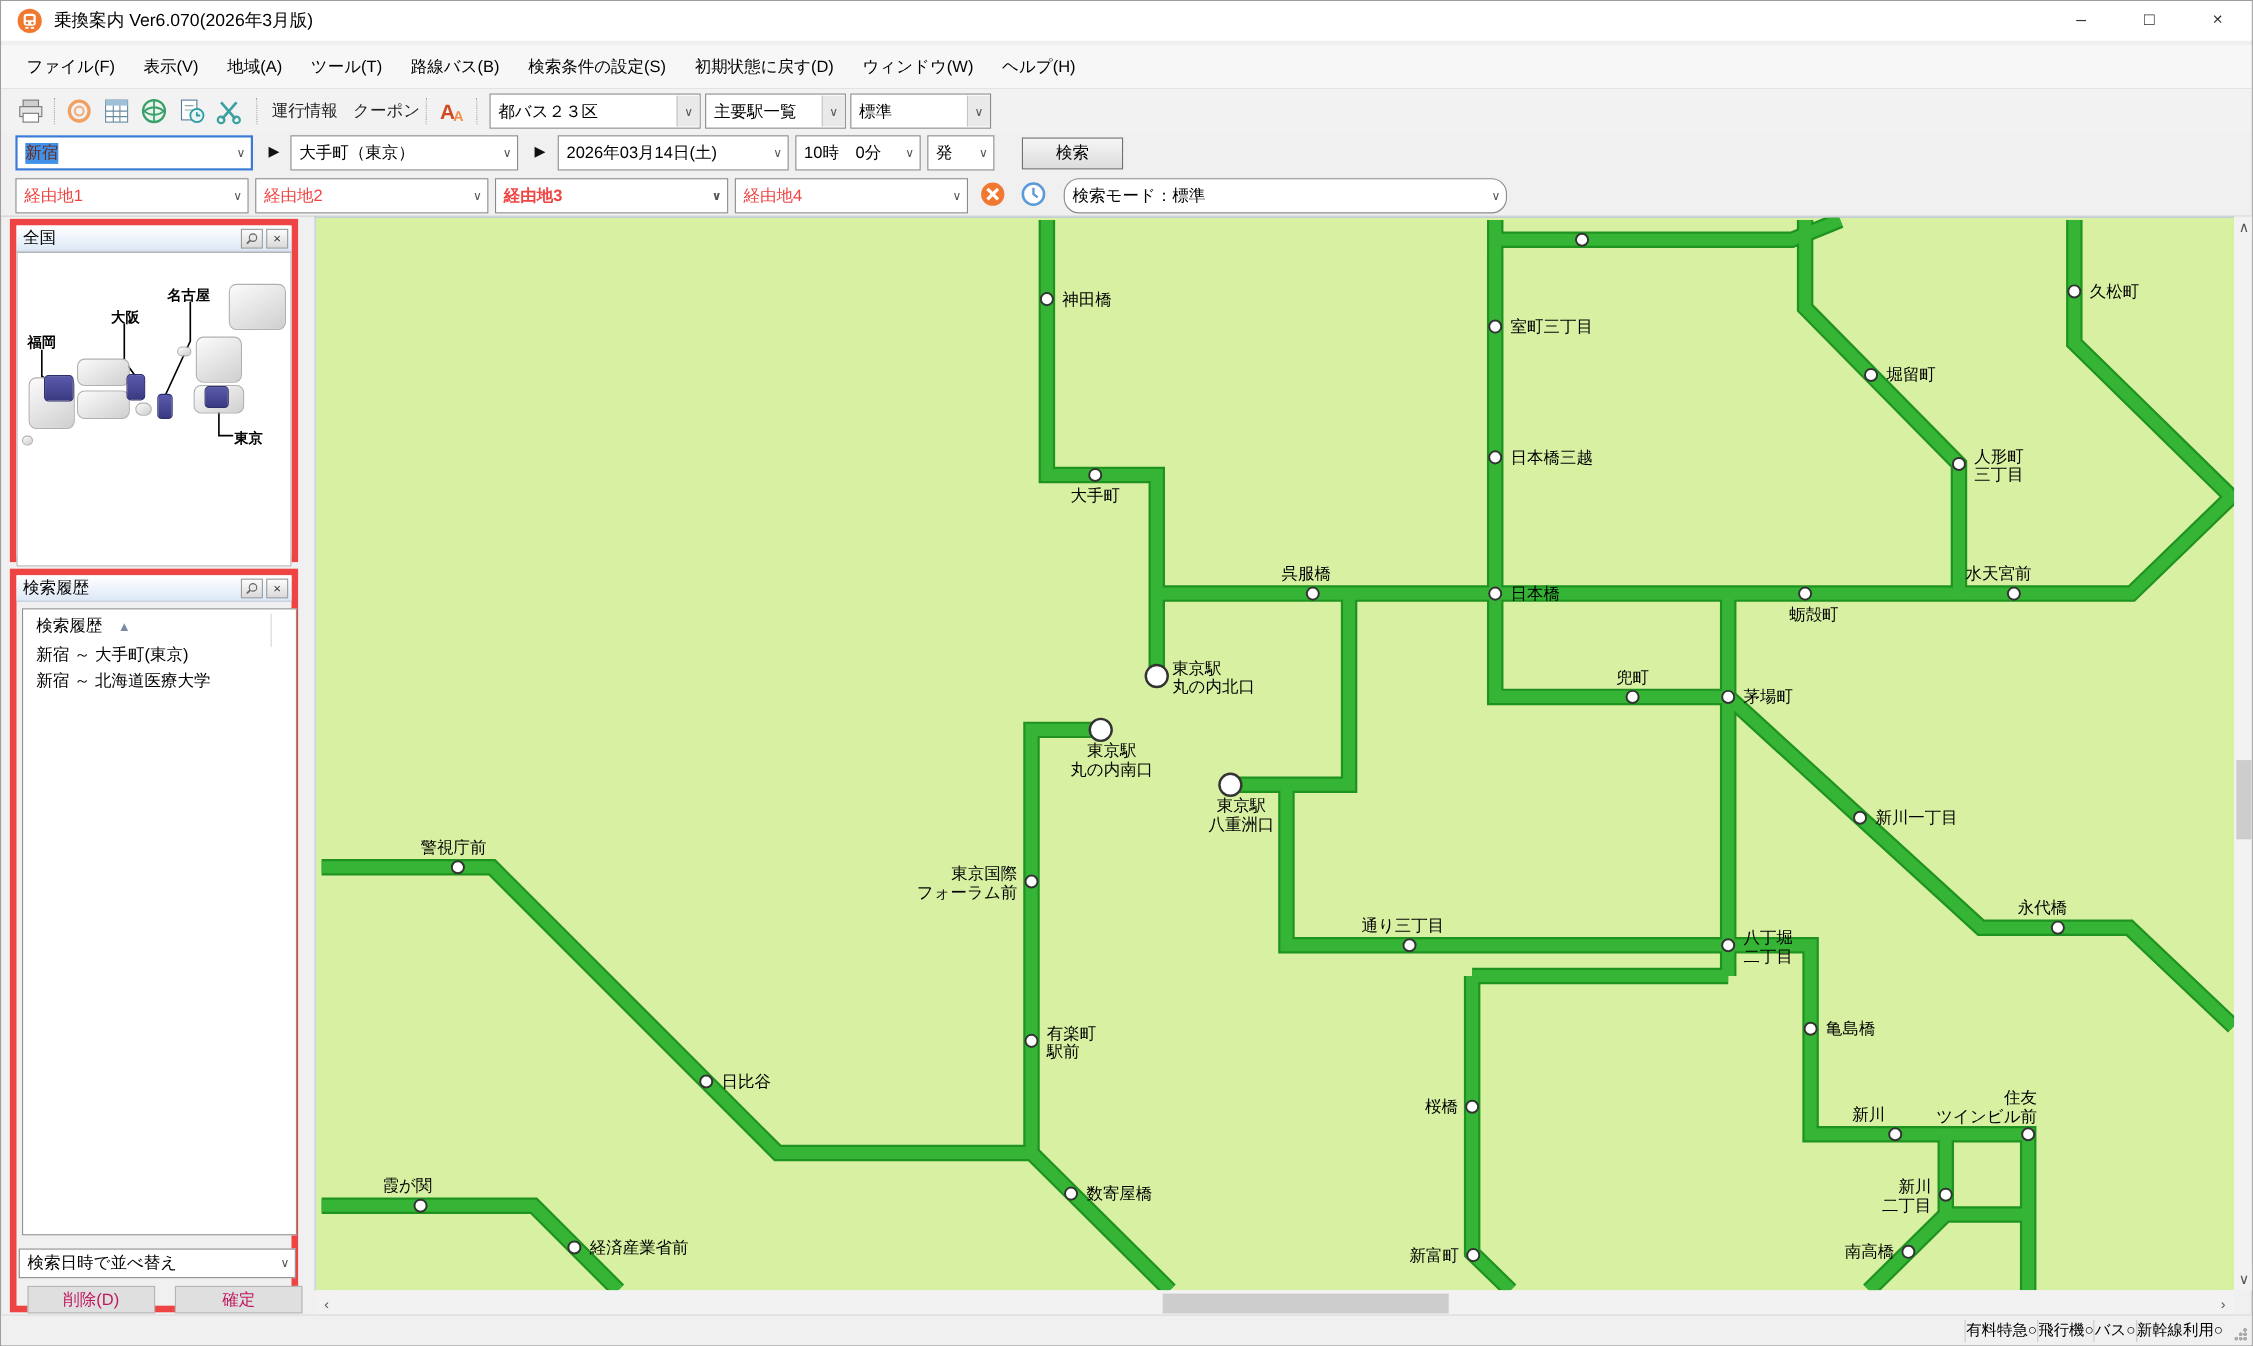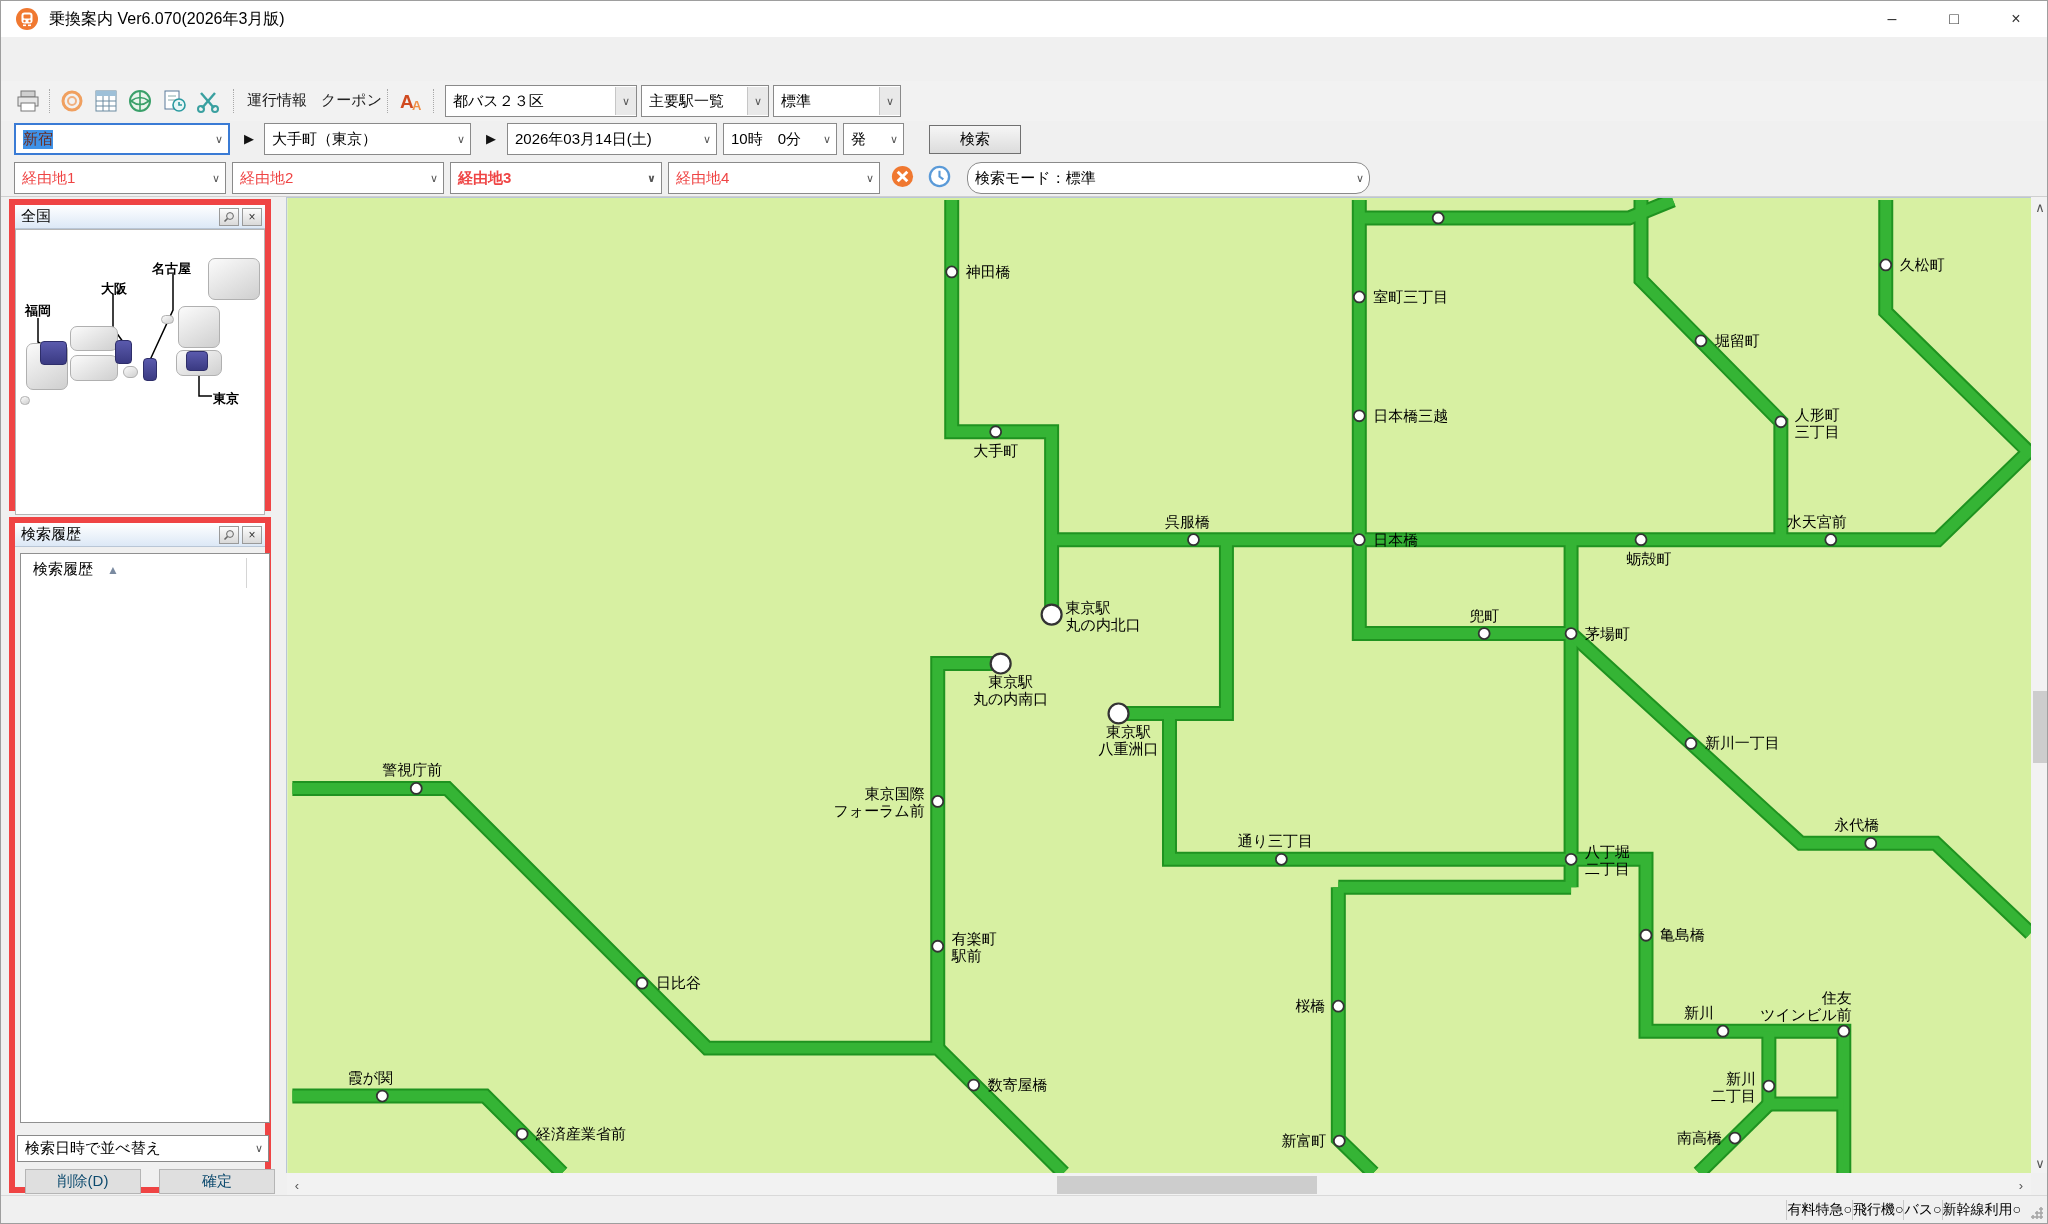--- a/index.html
+++ b/index.html
@@ -42,21 +42,21 @@
   #zenkoku-body{position:relative;height:286px;background:#fff;border:1px solid #b5b5b5;margin:0;}
   .mm-block{position:absolute;background:linear-gradient(150deg,#fbfbfb,#cfcfcf);border:1px solid #b0b0b0;border-radius:7px;}
   .mm-blue{position:absolute;background:linear-gradient(#5a5aad,#3a3a82);border:1px solid #2e2e6a;border-radius:4px;}
   .mm-label{position:absolute;font-size:13px;font-weight:bold;color:#000;}
   #hist-listbox{position:absolute;left:5px;top:30px;width:250px;height:570px;background:#fff;border:1px solid #909090;}
   .hist-header{display:flex;align-items:center;font-size:15px;padding:6px 0 4px 12px;}
   .hist-header .tri{color:#7a8aa0;font-size:12px;margin-left:14px;}
   .hist-col-line{position:absolute;right:22px;top:4px;height:30px;border-left:1px solid #d5d5d5;}
   .hist-row{font-size:15px;padding:3px 0 2px 12px;white-space:nowrap;}
   .hist-sort{position:absolute;left:2px;top:612px;width:252px;}
-  .hist-btn{position:absolute;top:646px;width:116px;height:25px;background:#dfdfdf;border:1px solid #b5b5b5;color:#0c4a6e;font-size:15px;display:flex;align-items:center;justify-content:center;}
+  .hist-btn{position:absolute;top:646px;width:116px;height:25px;background:#dfdfdf;border:1px solid #b5b5b5;color:#be185d;font-size:15px;display:flex;align-items:center;justify-content:center;}
   
   #map{position:absolute;left:285px;top:196px;width:1746px;height:976px;border-left:1px solid #b9c6d6;border-top:1px solid #b9c6d6;}
   .sb{position:absolute;background:#f2f2f2;}
   .sb-thumb{position:absolute;background:#cdcdcd;}
   .sb-arrow{position:absolute;display:flex;align-items:center;justify-content:center;color:#555;font-size:13px;background:#f2f2f2;}
   
   .statusbar{position:absolute;left:0;bottom:0;width:100%;height:28px;background:#f0f0f0;border-top:1px solid #d9d9d9;display:flex;align-items:center;justify-content:flex-end;padding-right:26px;}
   .status-item{font-size:14px;padding:0 0;border-left:1px solid #c9c9c9;height:20px;display:flex;align-items:center;}
   .grip{position:absolute;right:4px;bottom:4px;width:12px;height:12px;background:
     radial-gradient(circle at 2px 10px,#aaa 1.5px,transparent 2px),
@@ -82,20 +82,31 @@
         <rect x="13" y="17.5" width="3" height="1.6" fill="#fff"></rect>
     </svg>
     <span class="title-text">乗換案内 Ver6.070(2026年3月版)</span>
     <div class="win-controls">
       <div class="win-btn">–</div>
       <div class="win-btn">□</div>
       <div class="win-btn">×</div>
     </div>
   </div>
 
+  <div class="menubar" id="menubar">
+      <span class="menu-item">ファイル(F)</span>
+      <span class="menu-item">表示(V)</span>
+      <span class="menu-item">地域(A)</span>
+      <span class="menu-item">ツール(T)</span>
+      <span class="menu-item">路線バス(B)</span>
+      <span class="menu-item">検索条件の設定(S)</span>
+      <span class="menu-item">初期状態に戻す(D)</span>
+      <span class="menu-item">ウィンドウ(W)</span>
+      <span class="menu-item">ヘルプ(H)</span>
+    </div>
 
   <div class="toolbar">
     <svg class="tb-icon" style="left:14px" viewBox="0 0 26 26">
       <rect x="6" y="3" width="14" height="6" fill="#cfcfcf" stroke="#777"></rect>
       <rect x="3" y="9" width="20" height="9" fill="#e6e6e6" stroke="#777"></rect>
       <rect x="6" y="15" width="14" height="8" fill="#fff" stroke="#777"></rect>
     </svg>
     <div class="tb-sep" style="left:48px"></div>
     <svg class="tb-icon" style="left:58px" viewBox="0 0 26 26">
       <circle cx="13" cy="13" r="9" fill="none" stroke="#f0a060" stroke-width="3"></circle>
@@ -260,20 +271,24 @@
           </svg>
       </div>
       <div class="panel-btn">×</div>
     </div>
     <div id="hist-listbox">
       <div class="hist-header">
         <span>検索履歴</span>
         <span class="tri">▲</span>
       </div>
       <div class="hist-col-line"></div>
+      <div id="hist-rows">
+          <div class="hist-row">新宿 ～ 大手町(東京)</div>
+          <div class="hist-row">新宿 ～ 北海道医療大学</div>
+        </div>
     </div>
     <div class="combo hist-sort" style="height:27px;">
       <span>検索日時で並べ替え</span>
       <span class="chev">∨</span>
     </div>
     <div class="hist-btn" style="left:10px;">削除(D)</div>
     <div class="hist-btn" style="left:144px;">確定</div>
   </div>
 
   <svg id="map" viewBox="285 196 1746 976">

